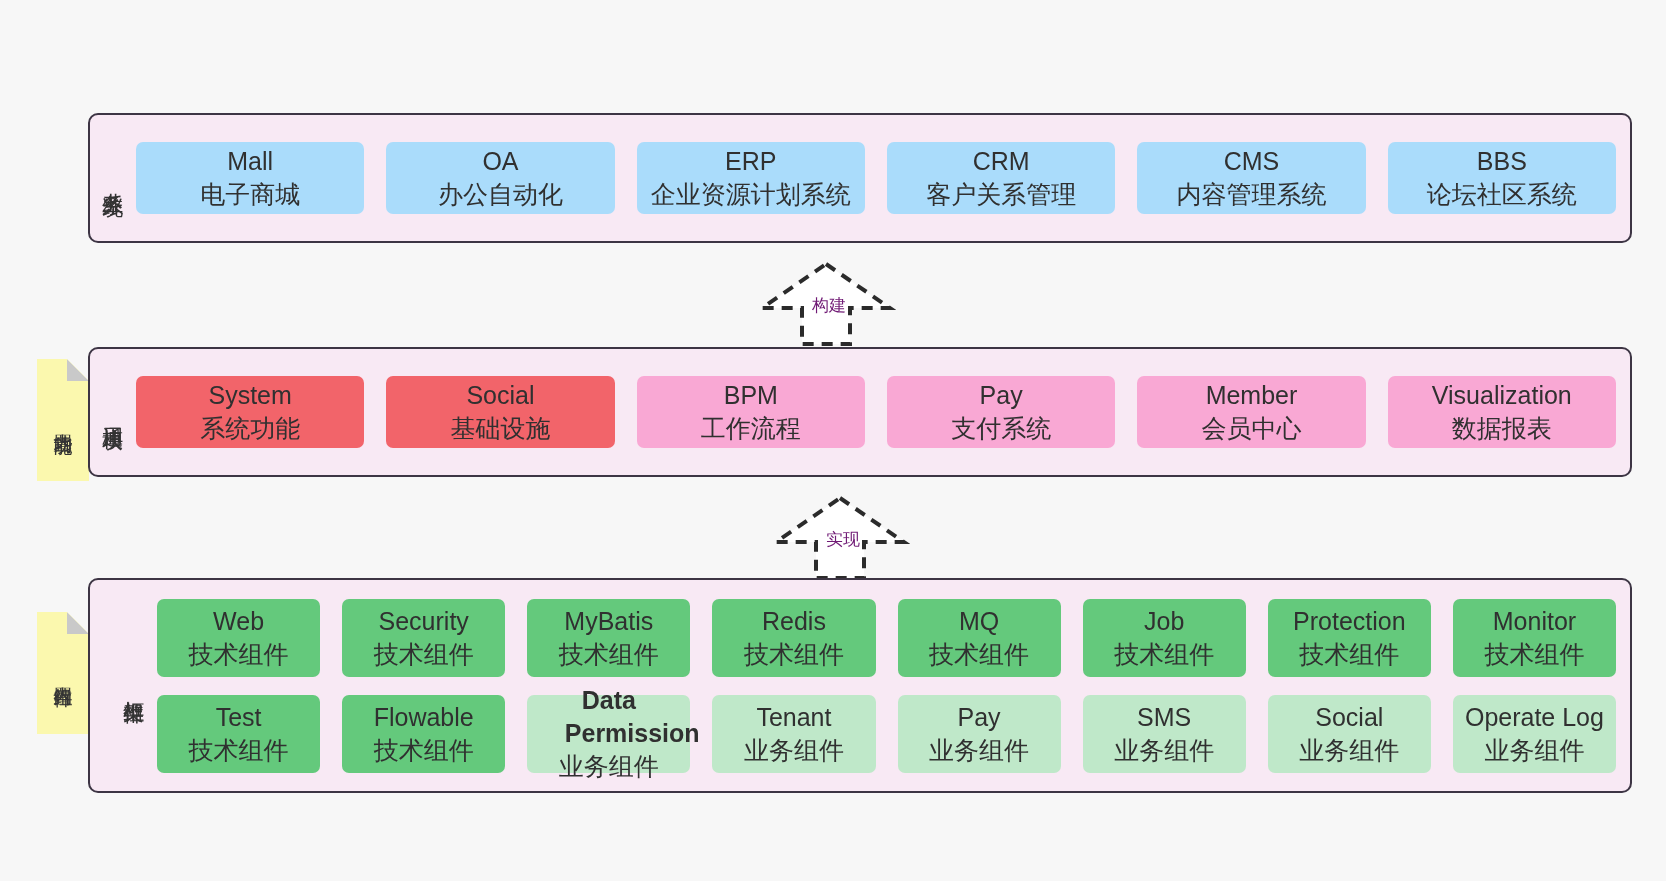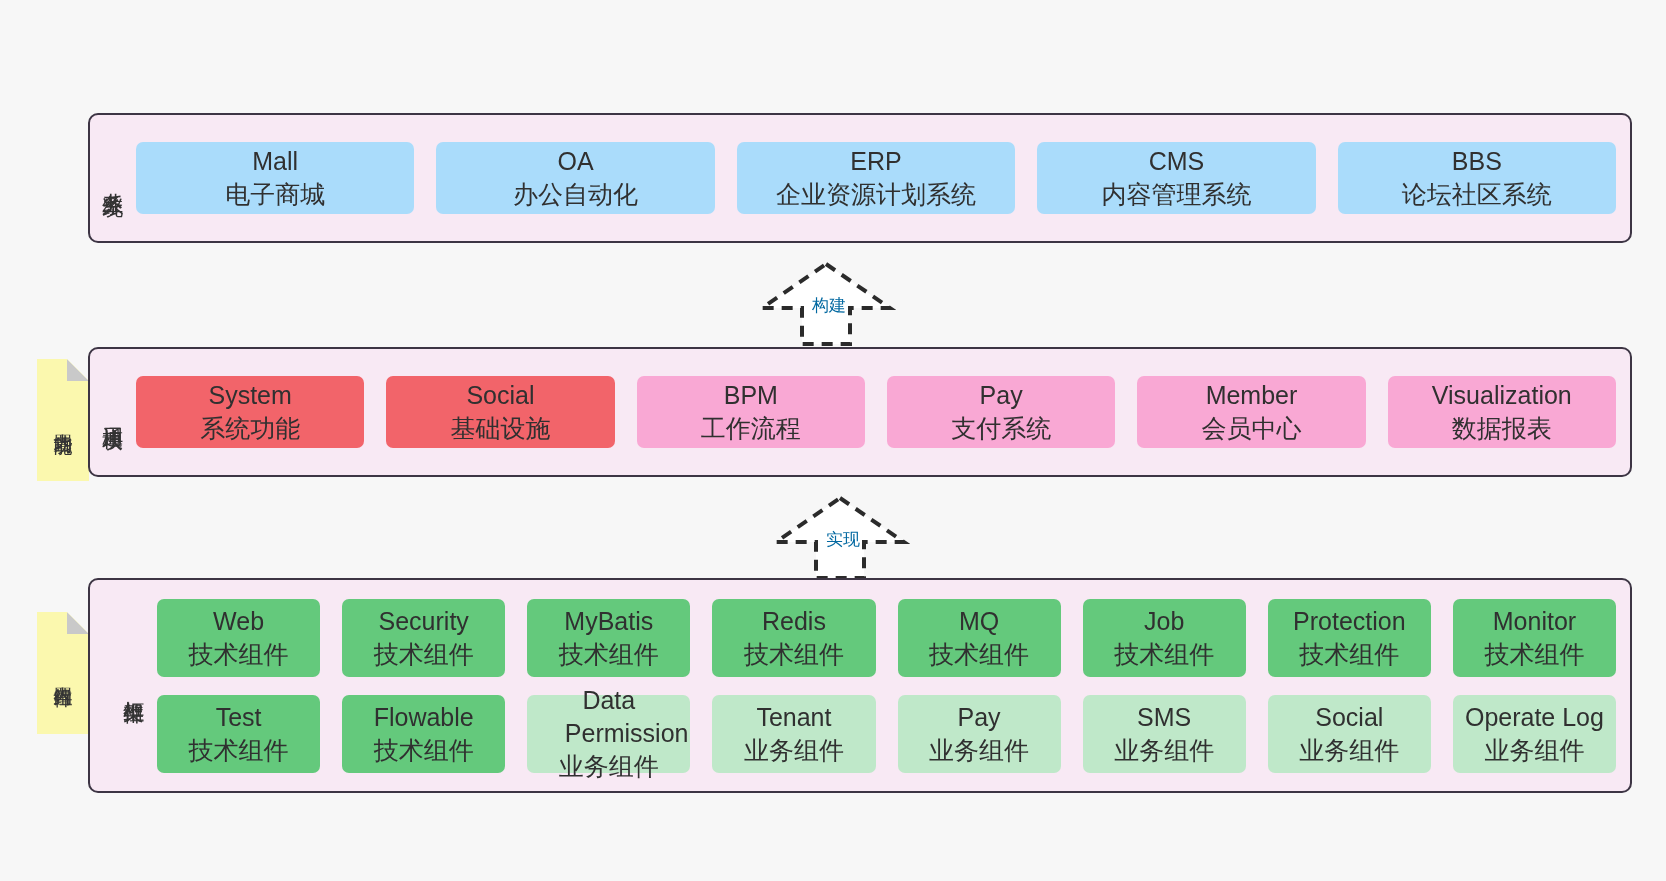--- a/index.html
+++ b/index.html
@@ -97,21 +97,21 @@
     background:#c9c9c9;
     clip-path:polygon(0 0, 100% 100%, 0 100%);
   }
 
   
   .arrow{position:absolute;}
   .arrow svg{display:block;}
   .arrow-label{
     position:absolute;
     font-size:17px;
-    color:#0369a1;
+    color:#701a75;
     white-space:nowrap;
   }
 </style>
 </head>
 <body>
 
 <div class="canvas">
 
   <div class="layer" style="left:88px;top:113px;width:1544px;height:130px;">
     <div class="layer-label">业务系统</div>
@@ -121,20 +121,24 @@
           <span class="t1">Mall</span>
           <span class="t2">电子商城</span>
         </div>
         <div class="cell c-blue">
           <span class="t1">OA</span>
           <span class="t2">办公自动化</span>
         </div>
         <div class="cell c-blue">
           <span class="t1">ERP</span>
           <span class="t2">企业资源计划系统</span>
+        </div>
+        <div class="cell c-blue">
+          <span class="t1">CRM</span>
+          <span class="t2">客户关系管理</span>
         </div>
         <div class="cell c-blue">
           <span class="t1">CMS</span>
           <span class="t2">内容管理系统</span>
         </div>
         <div class="cell c-blue">
           <span class="t1">BBS</span>
           <span class="t2">论坛社区系统</span>
         </div>
       </div>
@@ -239,21 +243,21 @@
       <div class="row" style="height:78px;">
         <div class="cell c-green">
           <span class="t1">Test</span>
           <span class="t2">技术组件</span>
         </div>
         <div class="cell c-green">
           <span class="t1">Flowable</span>
           <span class="t2">技术组件</span>
         </div>
         <div class="cell c-green-l">
-          <span class="t1" style="max-width:88px;">Data Permission</span>
+          <span class="t1" style="max-width:88px;font-weight:bold;">Data Permission</span>
           <span class="t2">业务组件</span>
         </div>
         <div class="cell c-green-l">
           <span class="t1">Tenant</span>
           <span class="t2">业务组件</span>
         </div>
         <div class="cell c-green-l">
           <span class="t1">Pay</span>
           <span class="t2">业务组件</span>
         </div>

